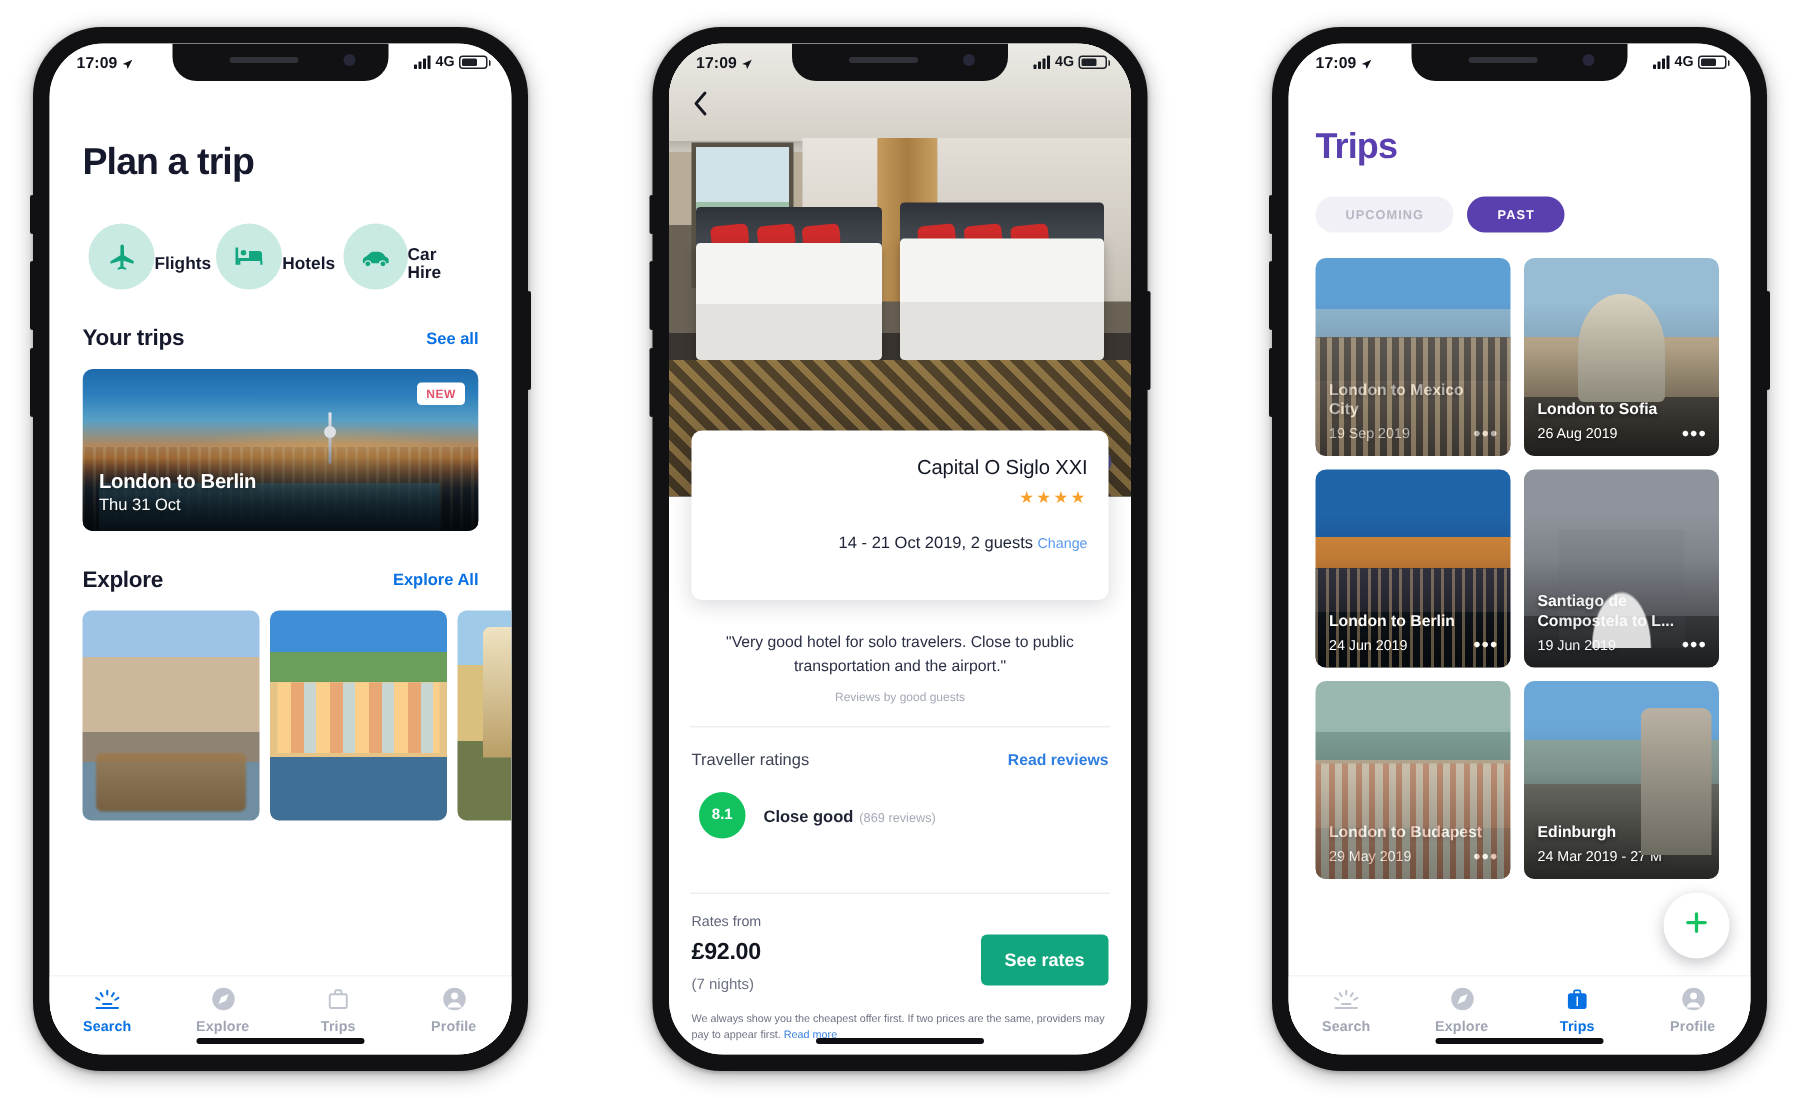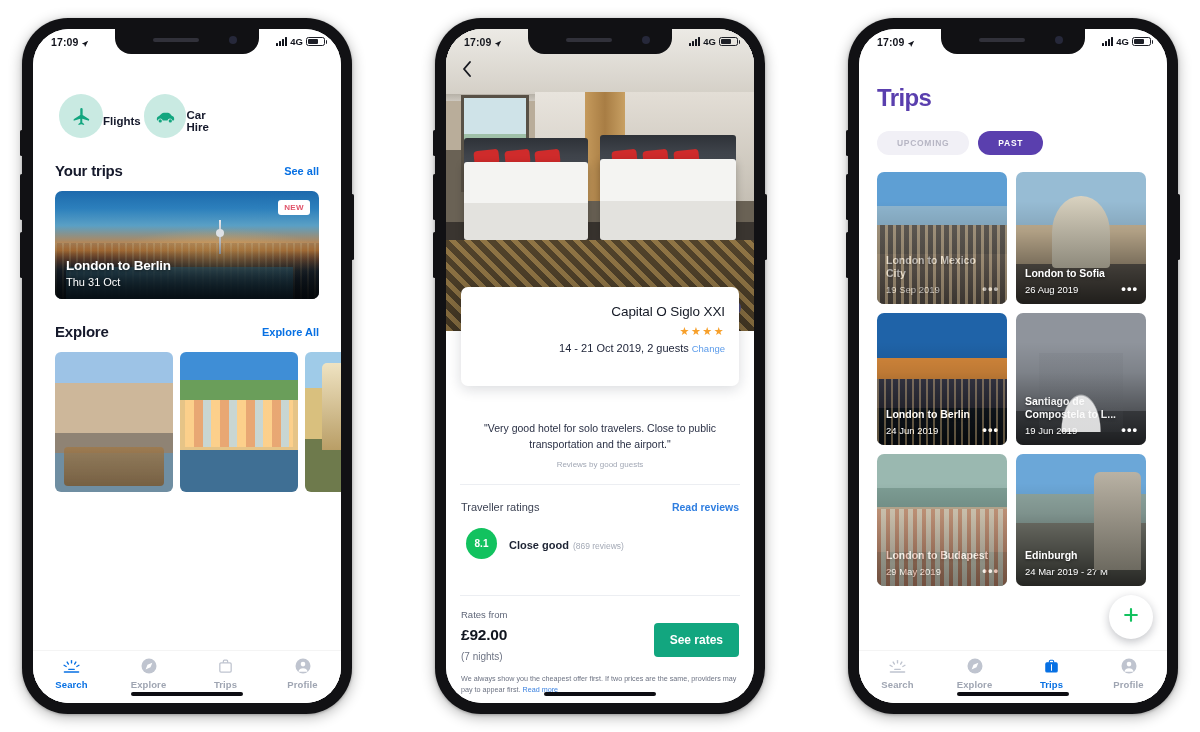--- a/index.html
+++ b/index.html
@@ -211,21 +211,21 @@
   }
   .back-chev { position:absolute; left: 15px; top: 31px; z-index: 25; }
 
   .hotel-card {
     position:absolute; left: 15px; right: 15px; top: 258px; background:#fff;
     border-radius: 7px; box-shadow: 0 3px 14px rgba(20,25,45,.16);
     padding: 17px 14px 32px; text-align:right; z-index: 20;
   }
   .hotel-name { font-size: 13.5px; font-weight: 500; color:#141925; letter-spacing:-.1px;}
   .stars { margin-top: 6px; color: #f7a02b; font-size: 11px; letter-spacing: 1.5px; }
-  .hotel-meta { margin-top: 4px; font-size: 11px; color:#20263a; }
+  .hotel-meta { margin-top: 18px; font-size: 11px; color:#20263a; }
   .hotel-meta .chg { color:#5b9bea; font-size: 9.5px; margin-left: 3px; }
 
   .quote-blk { position:absolute; left: 20px; right: 20px; top: 392px; text-align:center; }
   .quote { font-size: 10.5px; line-height: 1.5; color: #2a3045; }
   .quote-sub { margin-top: 7px; font-size: 8px; color: #a2a8b5; }
 
   .divider { position:absolute; left: 14px; right: 14px; height: 1px; background:#eceef2; }
 
   .ratings { position:absolute; left: 15px; right: 15px; top: 472px; }
   .rt-head { display:flex; justify-content: space-between; align-items: flex-start; gap: 37px; }
@@ -335,29 +335,42 @@
                 <i></i>
               </span>
             <span class="net">4G</span>
             <span class="batt">
                 <i></i>
               </span>
           </div>
         </div>
 
         <div class="p1-body">
+          <div class="h1-title">Plan a trip</div>
 
           <div class="quick-row">
             <div class="quick">
               <div class="quick-circle">
                 <svg width="22" height="22" viewBox="0 0 24 24" fill="#12a67f">
                     <path d="M21 15.5 13.8 11V4.6a1.3 1.3 0 0 0-2.6 0V11L4 15.5v1.8l7.2-2.2v4.1l-2 1.4v1.1l3.1-.8 3.1.8v-1.1l-2-1.4v-4.1l7.2 2.2z"></path>
                   </svg>
               </div>
               <div class="quick-label">Flights</div>
+            </div>
+            <div class="quick">
+              <div class="quick-circle">
+                <svg width="22" height="22" viewBox="0 0 24 24" fill="#12a67f">
+                    <circle cx="8" cy="9.2" r="2"></circle>
+                    <path d="M12 8h7a2.5 2.5 0 0 1 2.5 2.5V13H12z"></path>
+                    <path d="M2.2 5.5h1.9V18H2.2z"></path>
+                    <path d="M4.1 13h17.4v2.2H4.1z"></path>
+                    <path d="M20.2 15h1.6v3h-1.6zM4.1 15h1.6v3H4.1z"></path>
+                  </svg>
+              </div>
+              <div class="quick-label">Hotels</div>
             </div>
             <div class="quick">
               <div class="quick-circle">
                 <svg width="23" height="23" viewBox="0 0 24 24" fill="#12a67f">
                     <path d="M3 14.2c0-1.4 1.1-2.3 2.3-2.7l2.6-2.3c.7-.6 1.6-1 2.5-1h3.2c1.6 0 3 .7 4 1.9l1.2 1.5c1.3.3 2.2 1.2 2.2 2.4v1.5c0 .4-.3.7-.7.7h-1.1a2.6 2.6 0 0 0-5.1 0H9.1a2.6 2.6 0 0 0-5.1 0H3.7a.7.7 0 0 1-.7-.7z"></path>
                     <circle cx="6.5" cy="16.6" r="1.7"></circle>
                     <circle cx="17" cy="16.6" r="1.7"></circle>
                   </svg>
               </div>
               <div class="quick-label">Car Hire</div>

